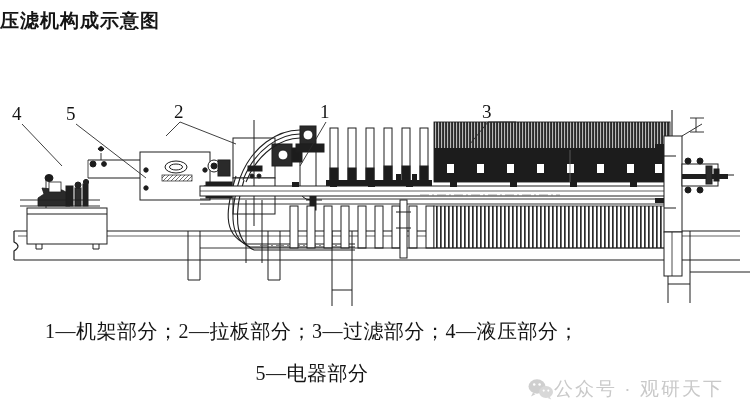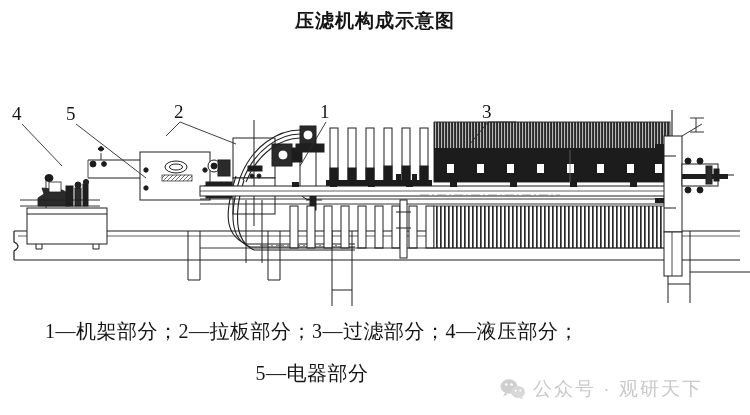--- a/index.html
+++ b/index.html
@@ -4,37 +4,37 @@
 <style>
   html,body{margin:0;padding:0;}
   body{
     width:750px;height:415px;background:#ffffff;
     font-family:"Liberation Serif","DejaVu Serif",serif;
     color:#1a1a1a;overflow:hidden;position:relative;
   }
 
   .title{
     position:absolute;top:8px;left:0;width:750px;
-    text-align:center;font-size:19px;font-weight:bold;
+    font-size:19px;font-weight:bold;
     letter-spacing:1px;color:#151515;
   }
 
   .diagram{position:absolute;top:48px;left:0;width:750px;height:258px;}
   .diagram svg{display:block;}
 
   .caption{
     position:absolute;left:0;width:624px;text-align:center;
     font-size:20px;color:#141414;letter-spacing:0.5px;
   }
   .caption.l1{top:318px;}
   .caption.l2{top:360px;}
 
   .watermark{
-    position:absolute;left:500px;top:376px;
-    display:flex;align-items:center;gap:7px;
+    position:absolute;left:528px;top:376px;
+    display:flex;align-items:center;
     color:#c9c9c9;font-size:19px;
     font-family:"Liberation Sans","DejaVu Sans",sans-serif;
     letter-spacing:2px;user-select:none;
   }
   .wm-icon{width:26px;height:22px;display:block;}
   .wm-text{white-space:nowrap;}
 </style>
 </head>
 <body>
 

